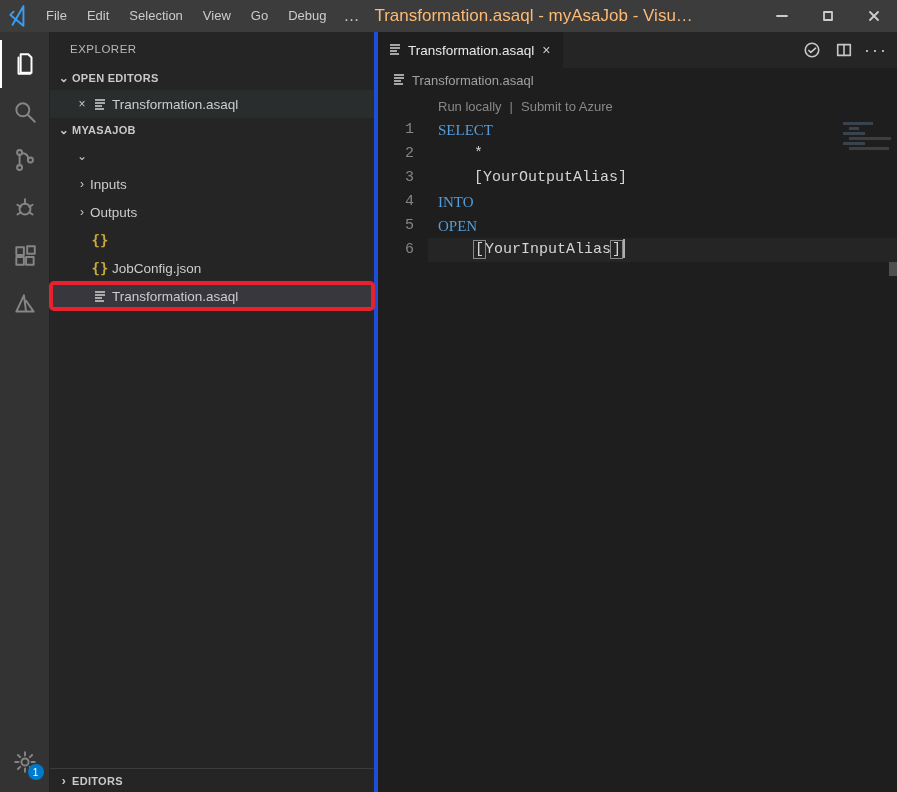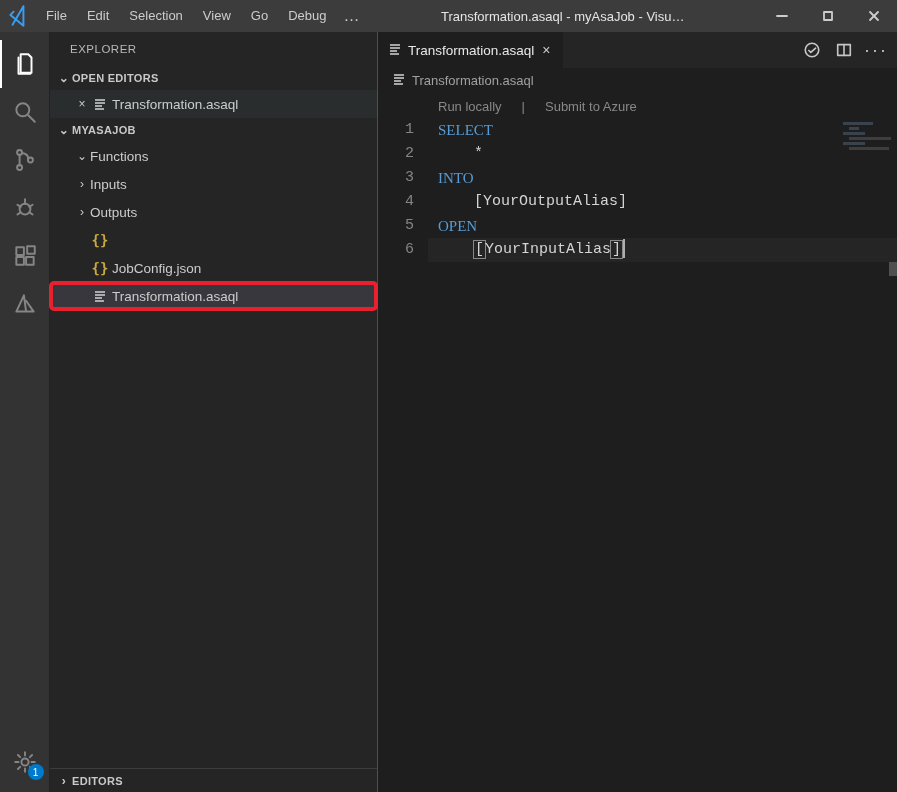--- a/index.html
+++ b/index.html
@@ -18,21 +18,21 @@
     height: 32px;
     background: #3c3c3c;
     display: flex;
     align-items: center;
     -webkit-user-select: none; user-select: none;
   }
   .titlebar .vslogo { width: 36px; display:flex; align-items:center; justify-content:center; }
   .titlebar .menu { display:flex; align-items:center; height:100%; }
   .titlebar .menu span { padding: 8px 10px; color:#ccc; font-size:13px; line-height:32px; cursor:default;}
   .titlebar .overflow { width:30px; text-align:center; font-size:16px; color:#ccc; }
-  .titlebar .title { flex:1; text-align:center; color:#e5e5e5; font-size:13px; white-space:nowrap; overflow:hidden; text-overflow:ellipsis; padding:0 8px;}
+  .titlebar .title { flex:1; color:#fdba74; font-size:17px; white-space:nowrap; overflow:hidden; text-overflow:ellipsis; padding:0 8px;}
   .titlebar .win-controls { display:flex; height:100%; }
   .titlebar .win-controls .wc { width:46px; display:flex; align-items:center; justify-content:center; color:#ccc; font-size:12px;}
 
   
   .body-row { display:flex; height: calc(100% - 32px); }
 
   
   .activitybar {
     width: 50px;
     background: #333333;
@@ -57,21 +57,21 @@
     background:#007acc; color:#fff;
     border-radius:50%; width:16px; height:16px;
     font-size:10px; display:flex; align-items:center; justify-content:center;
   }
 
   
   .sidebar {
     width: 328px;
     background:#252526;
     display:flex; flex-direction:column;
-    border-right:1px solid #1d4ed8;
+    border-right:4px solid #1d4ed8;
   }
   .sidebar-header {
     height:34px; display:flex; align-items:center;
     padding-left:20px; font-size:11.5px; letter-spacing:0.5px;
     color:#b8b8b8; text-transform:uppercase;
   }
   .section-header {
     height:24px; display:flex; align-items:center;
     padding-left:6px; font-size:11px; font-weight:700;
     color:#c9c9c9; letter-spacing:0.3px;
@@ -124,21 +124,21 @@
 
   .breadcrumb {
     height:26px; display:flex; align-items:center; gap:6px;
     padding-left:14px; color:#a0a0a0; font-size:13px;
     border-bottom:1px solid #1e1e1e;
   }
 
   .code-actions {
     height:24px; padding-left:60px;
     color:#888; font-size:13px;
-    display:flex; align-items:center; gap:16px;
+    display:flex; align-items:center; gap:4px;
   }
   .code-actions .link { cursor:default; }
 
   .code-area {
     flex:1; display:flex; position:relative;
     font-family: Consolas, "Courier New", monospace;
     font-size:15px; line-height:24px;
   }
   .gutter {
     width:50px; text-align:right; color:#858585;
@@ -289,21 +289,20 @@
       </div>
     </div>
 
     <div class="section-header">
       <span class="chev">⌄</span>
       <span>MYASAJOB</span>
     </div>
     <div class="tree">
       <div class="row indent1">
         <span class="chev">⌄</span>
-        <span class="lbl">Functions</span>
       </div>
       <div class="row indent1">
         <span class="chev">›</span>
         <span class="lbl">Inputs</span>
       </div>
       <div class="row indent1">
         <span class="chev">›</span>
         <span class="lbl">Outputs</span>
       </div>
       <div class="row indent1">
@@ -386,22 +385,22 @@
         <div>1</div>
         <div>2</div>
         <div>3</div>
         <div>4</div>
         <div>5</div>
         <div>6</div>
       </div>
       <div class="code-lines">
         <div class="line"><span class="kw">SELECT</span></div>
         <div class="line"><span>    </span><span class="star">*</span></div>
+        <div class="line"><span>    </span><span class="br">[</span><span class="id">YourOutputAlias</span><span class="br">]</span></div>
         <div class="line"><span class="kw">INTO</span></div>
-        <div class="line"><span>    </span><span class="br">[</span><span class="id">YourOutputAlias</span><span class="br">]</span></div>
         <div class="line"><span class="kw">OPEN</span></div>
         <div class="line hl"><span>    </span><span class="br brbox">[</span><span class="id">YourInputAlias</span><span class="br brbox">]</span><span class="cursor"></span></div>
       </div>
     </div>
 
     <div class="minimap">
       <div style="width:30px;"></div>
         <div style="width:10px;margin-left:6px;"></div>
       <div style="width:22px;"></div>
         <div style="width:42px;margin-left:6px;background:#7a7a7a;"></div>

